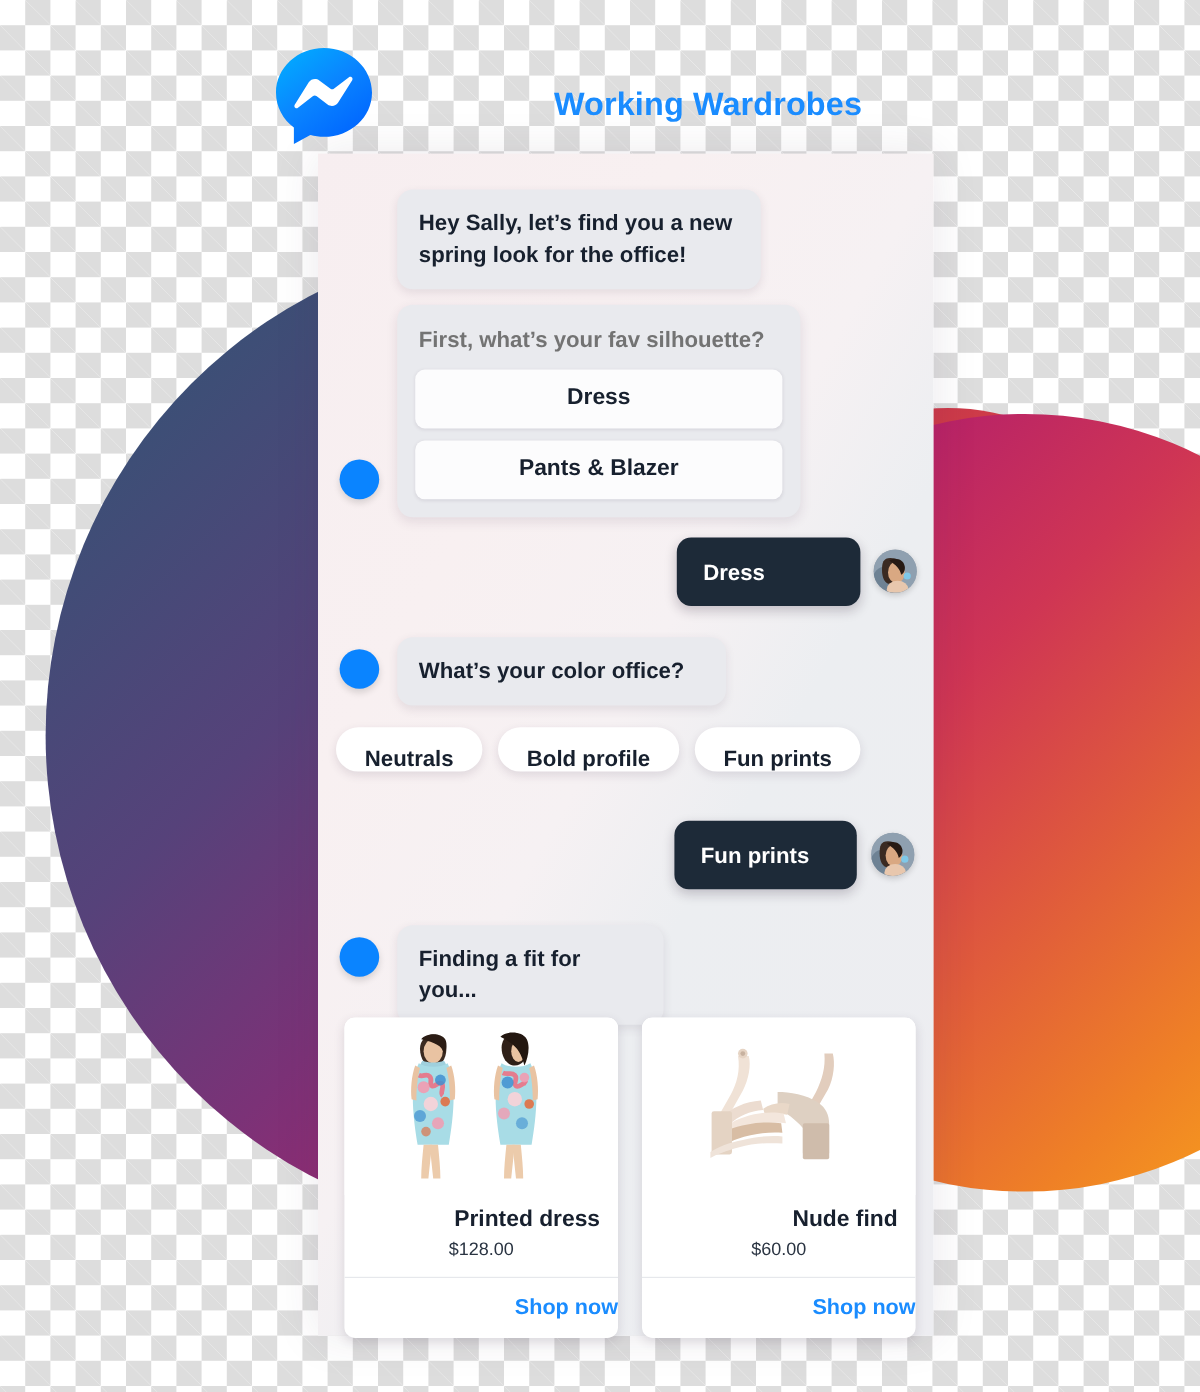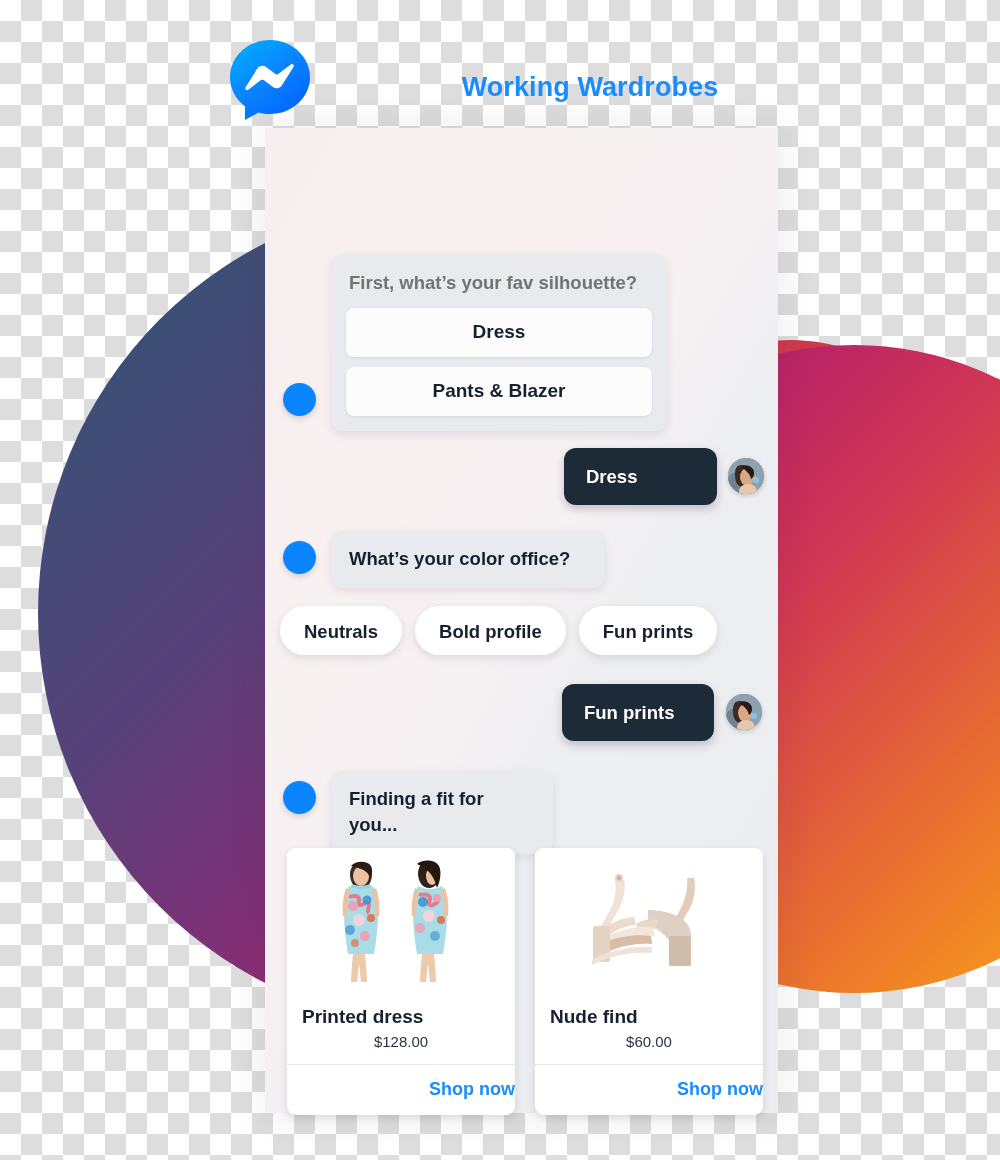--- a/index.html
+++ b/index.html
@@ -196,21 +196,21 @@
   }
   .pill {
     background: #ffffff;
     border: none;
     border-radius: 25px;
     box-shadow: 0 3px 8px rgba(60,40,70,0.13);
     color: #17202e;
     font-family: "Liberation Sans", sans-serif;
     font-weight: bold;
     font-size: 18.5px;
-    padding: 15px 24px 12px 24px;
+    padding: 15px 24px 0 24px;
     cursor: pointer;
     white-space: nowrap;
   }
 
   
   #product-row {
     position: absolute;
     left: 22px;
     top: 720px;
     width: 492px;
@@ -231,20 +231,21 @@
     overflow: hidden;
   }
   .product-info {
     padding: 10px 15px 14px 15px;
   }
   .product-name {
     font-size: 19px;
     font-weight: bold;
     color: #17202e;
     margin-bottom: 5px;
+    text-align: right;
   }
   .product-price {
     font-size: 15px;
     color: #2a3442;
     text-align: center;
   }
   .shop-now {
     border-top: 1px solid #e6e8ec;
     text-align: right;
     padding: 14px 0 15px 0;
@@ -277,20 +278,21 @@
         </defs>
         <path d="M44 4C21.9 4 4 20.6 4 41.2c0 11.7 5.8 22.2 14.9 29V84l13.7-7.5c3.6 1 7.4 1.5 11.4 1.5 22.1 0 40-16.6 40-36.8S66.1 4 44 4z" fill="url(#msgrGrad)"></path>
         <path d="M19.6 51.2L31.3 32.6c1.9-3 6-3.7 8.8-1.6l9.3 7c.9.6 2 .6 2.8 0l12.6-9.6c1.7-1.3 3.8.7 2.7 2.5L55.8 49.5c-1.9 3-6 3.7-8.8 1.6l-9.3-7c-.9-.6-2-.6-2.8 0l-12.6 9.6c-1.7 1.3-3.8-.7-2.7-2.5z" fill="#ffffff"></path>
       </svg>
     </div>
     <div id="app-title">Working Wardrobes</div>
   </div>
 
   <div id="chat">
 
+    <div class="bot-bubble" style="left:66px; top:30px; width:303px;">Hey Sally, let’s find you a new spring look for the office!</div>
 
     <div class="bot-dot" style="left:18px; top:255px;"></div>
     <div id="card-silhouette">
       <div class="q">First, what’s your fav silhouette?</div>
       <button class="choice-btn">Dress</button>
       <button class="choice-btn">Pants &amp; Blazer</button>
     </div>
 
     <div class="user-bubble" style="left:299px; top:320px; width:153px; height:57px;">Dress</div>
     <div class="user-avatar" style="left:463px; top:330px;">

